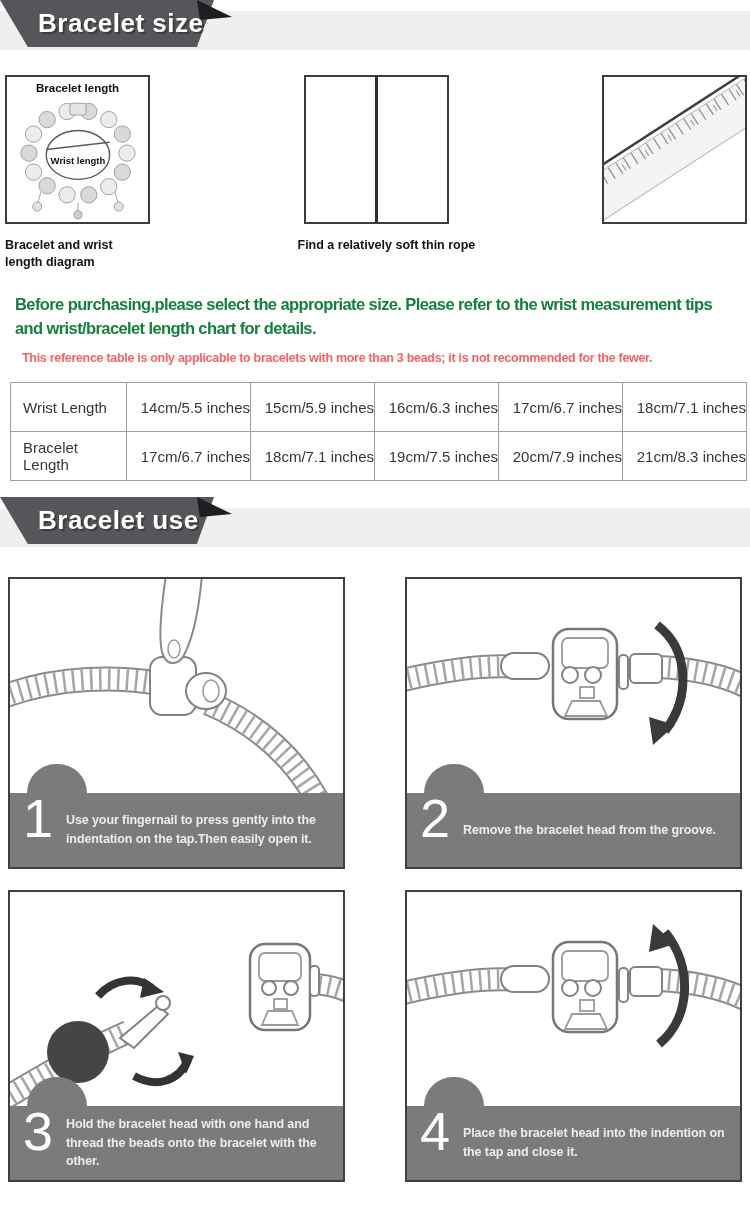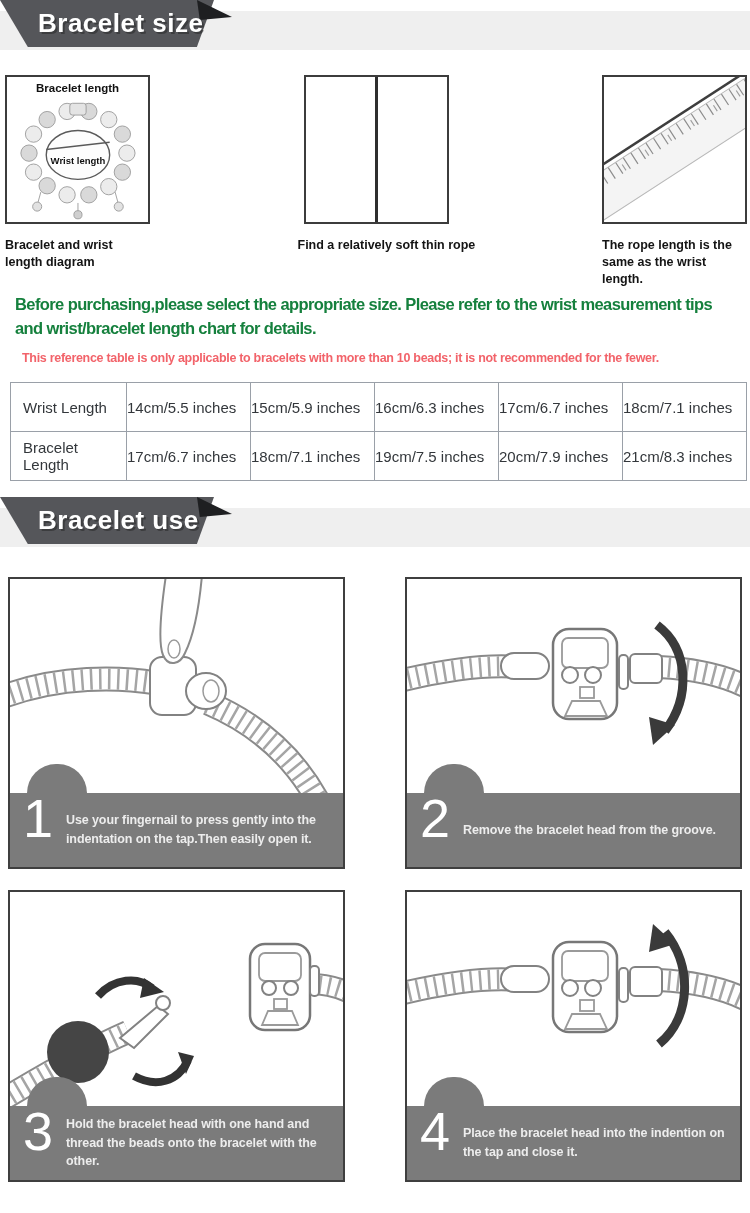--- a/index.html
+++ b/index.html
@@ -31,21 +31,21 @@
   
   #intro { position:absolute; top:293px; left:15px; width:726px; font-size:16.5px; font-weight:bold;
            letter-spacing:-0.6px; line-height:1.45; color:#15803d; }
   #note { position:absolute; top:351px; left:22px; width:726px; font-size:12.5px; font-weight:bold;
           letter-spacing:-0.3px; white-space:nowrap; color:#f2636a; }
 
   
   #size-table { position:absolute; top:382px; left:10px; width:737px; border-collapse:collapse; table-layout:fixed; }
   #size-table td, #size-table th { border:1px solid #9aa0a8; height:49px; font-size:15px; color:#33373b; font-weight:normal; }
   #size-table th { text-align:left; padding-left:12px; width:116px; }
-  #size-table td { text-align:left; }
+  #size-table td { text-align:right; }
 
   
   #steps { position:absolute; top:577px; left:8px; width:734px; display:grid;
            grid-template-columns:337px 337px; column-gap:60px; row-gap:21px; }
   .step-panel { width:337px; height:292px; border:2px solid #3f3f3f; background:#fff; position:relative; overflow:hidden; }
   .step-illus { position:absolute; left:0; top:0; width:333px; height:214px; }
   .step-illus svg { display:block; width:100%; height:100%; }
   .step-bump { position:absolute; left:17px; bottom:74px; width:60px; height:29px; background:#7b7b7b;
                border-radius:30px 30px 0 0; }
   .step-bar { position:absolute; left:0; right:0; bottom:0; height:74px; background:#7b7b7b;
@@ -113,26 +113,25 @@
     <div class="m-box">
       <svg viewBox="0 0 141 145">
         <g transform="rotate(-33 70 70)">
           <line x1="-45" y1="46" x2="190" y2="46" stroke="#3e3e3e" stroke-width="2.5"></line>
           <rect x="-45" y="51" width="235" height="42" fill="#f4f4f4" stroke="#b8b8b8" stroke-width="1"></rect>
           <line x1="-42" y1="58" x2="190" y2="58" stroke="#8d8d8d" stroke-width="13" stroke-dasharray="1.2 7.8"></line>
           <line x1="-38" y1="60" x2="190" y2="60" stroke="#9f9f9f" stroke-width="7" stroke-dasharray="1.2 26"></line>
         </g>
       </svg>
     </div>
-    <div class="m-caption">The rope length is the same as the wrist length.</div>
   </div>
 </div>
 
 <div id="intro">Before purchasing,please select the appropriate size. Please refer to the wrist measurement tips and wrist/bracelet length chart for details.</div>
-<div id="note">This reference table is only applicable to bracelets with more than 10 beads; it is not recommended for the fewer.</div>
+<div id="note">This reference table is only applicable to bracelets with more than 3 beads; it is not recommended for the fewer.</div>
 
 <table id="size-table">
   <tbody>
       <tr>
     <th>Wrist Length</th>
     <td>14cm/5.5 inches</td>
     <td>15cm/5.9 inches</td>
     <td>16cm/6.3 inches</td>
     <td>17cm/6.7 inches</td>
     <td>18cm/7.1 inches</td>

